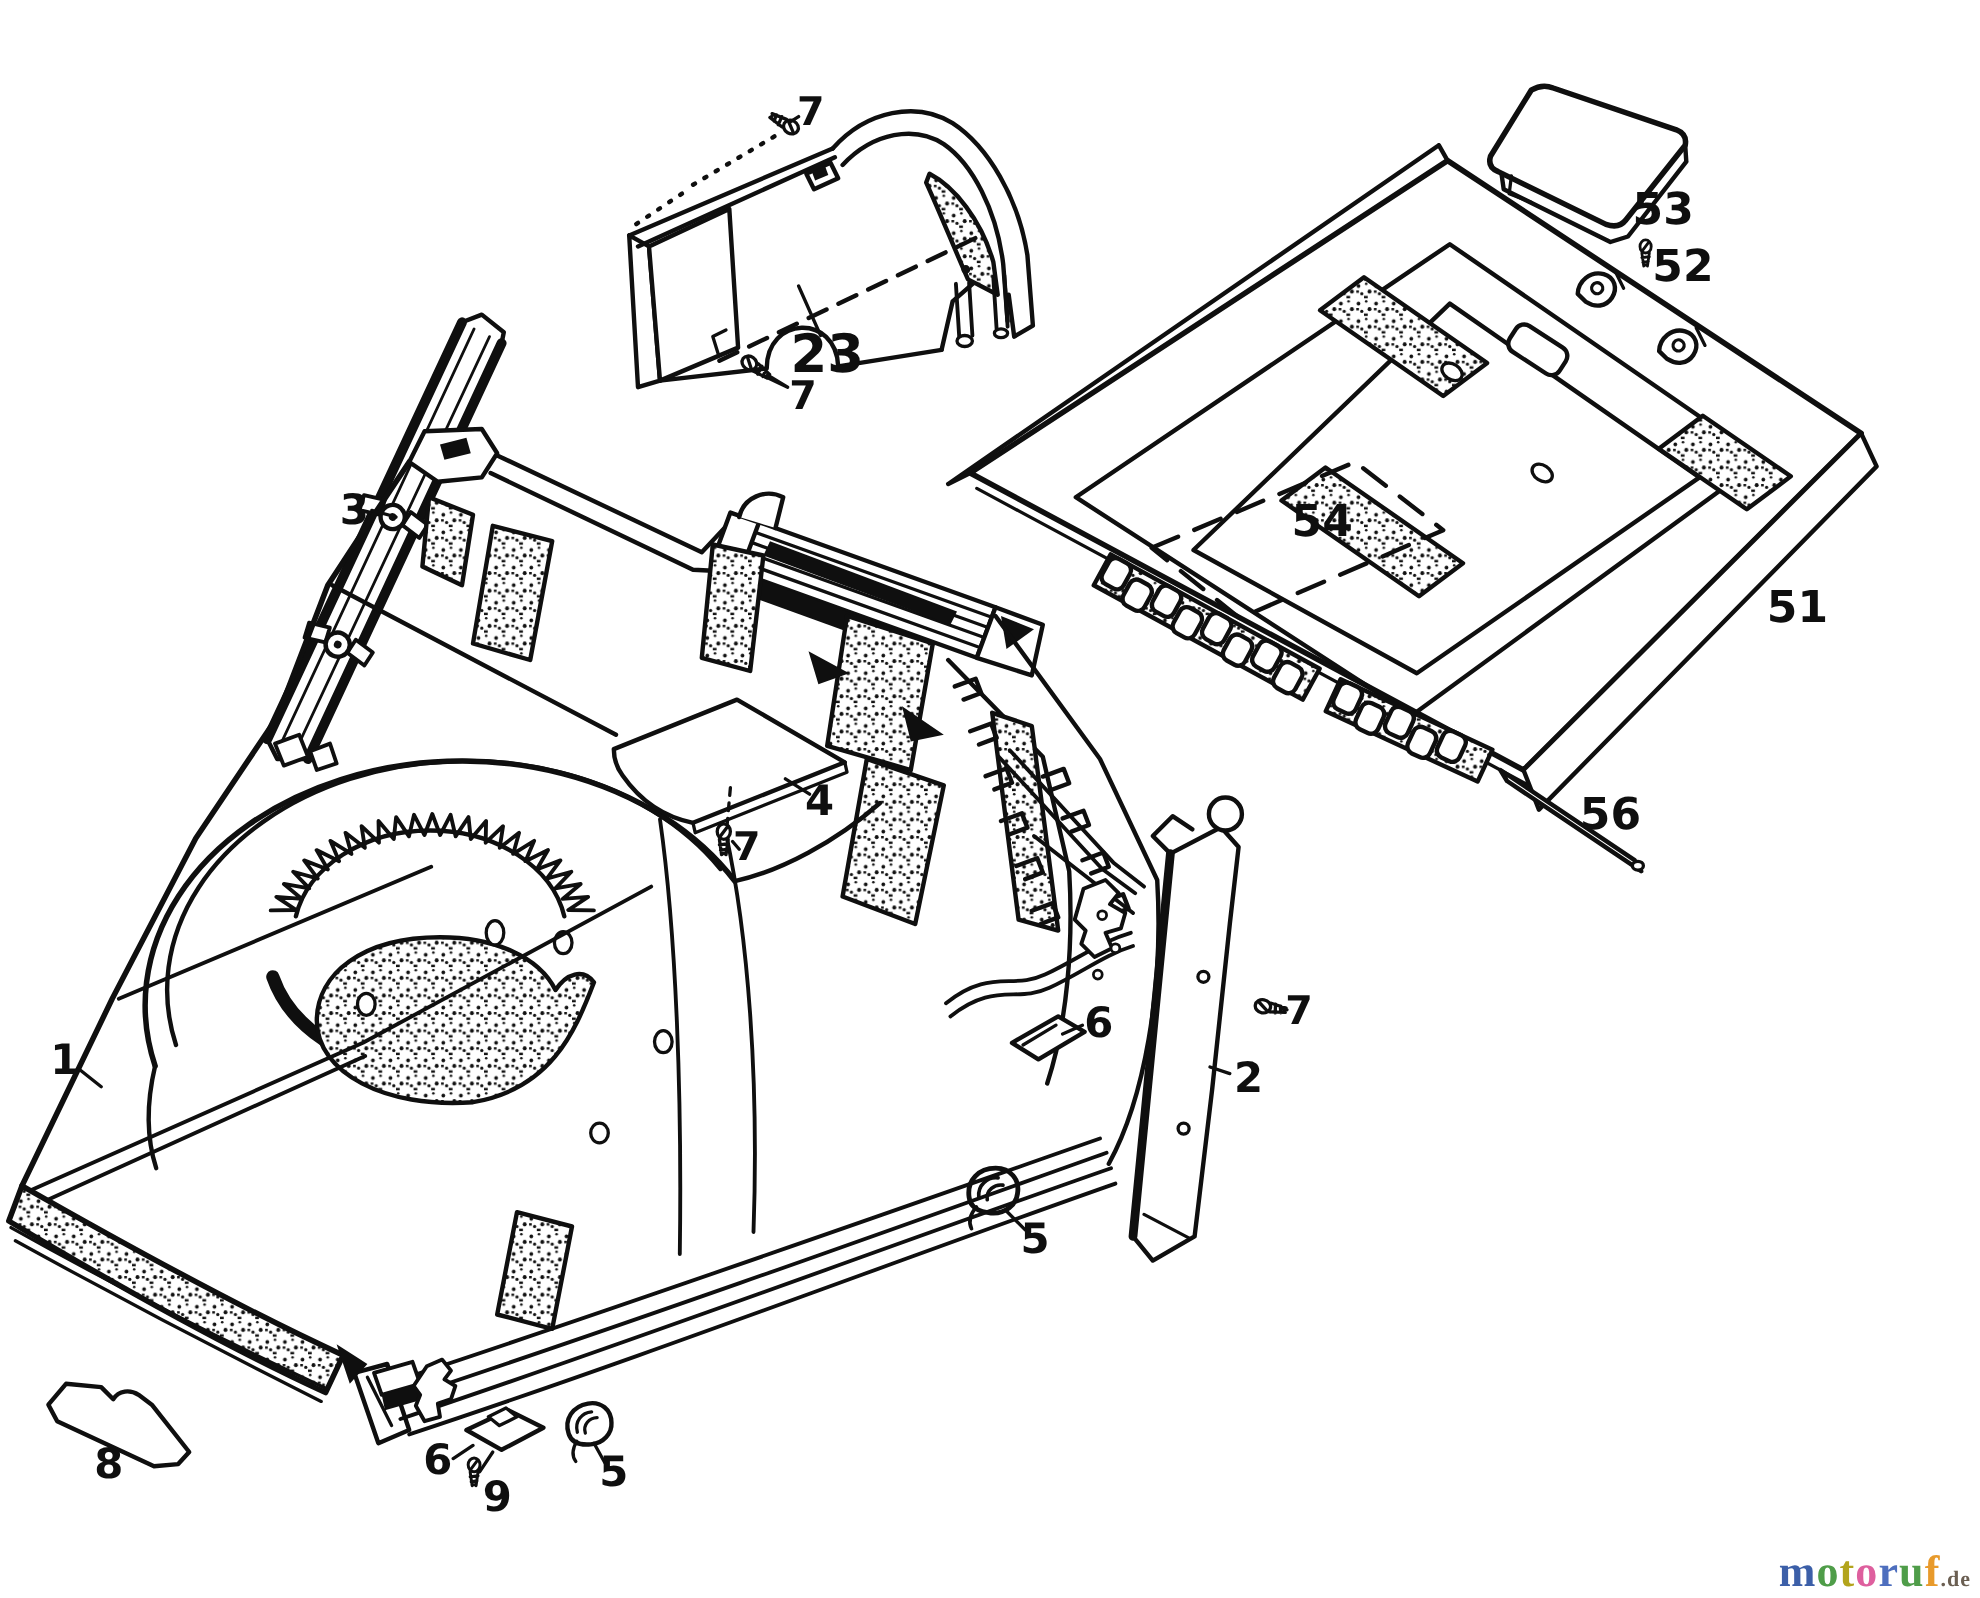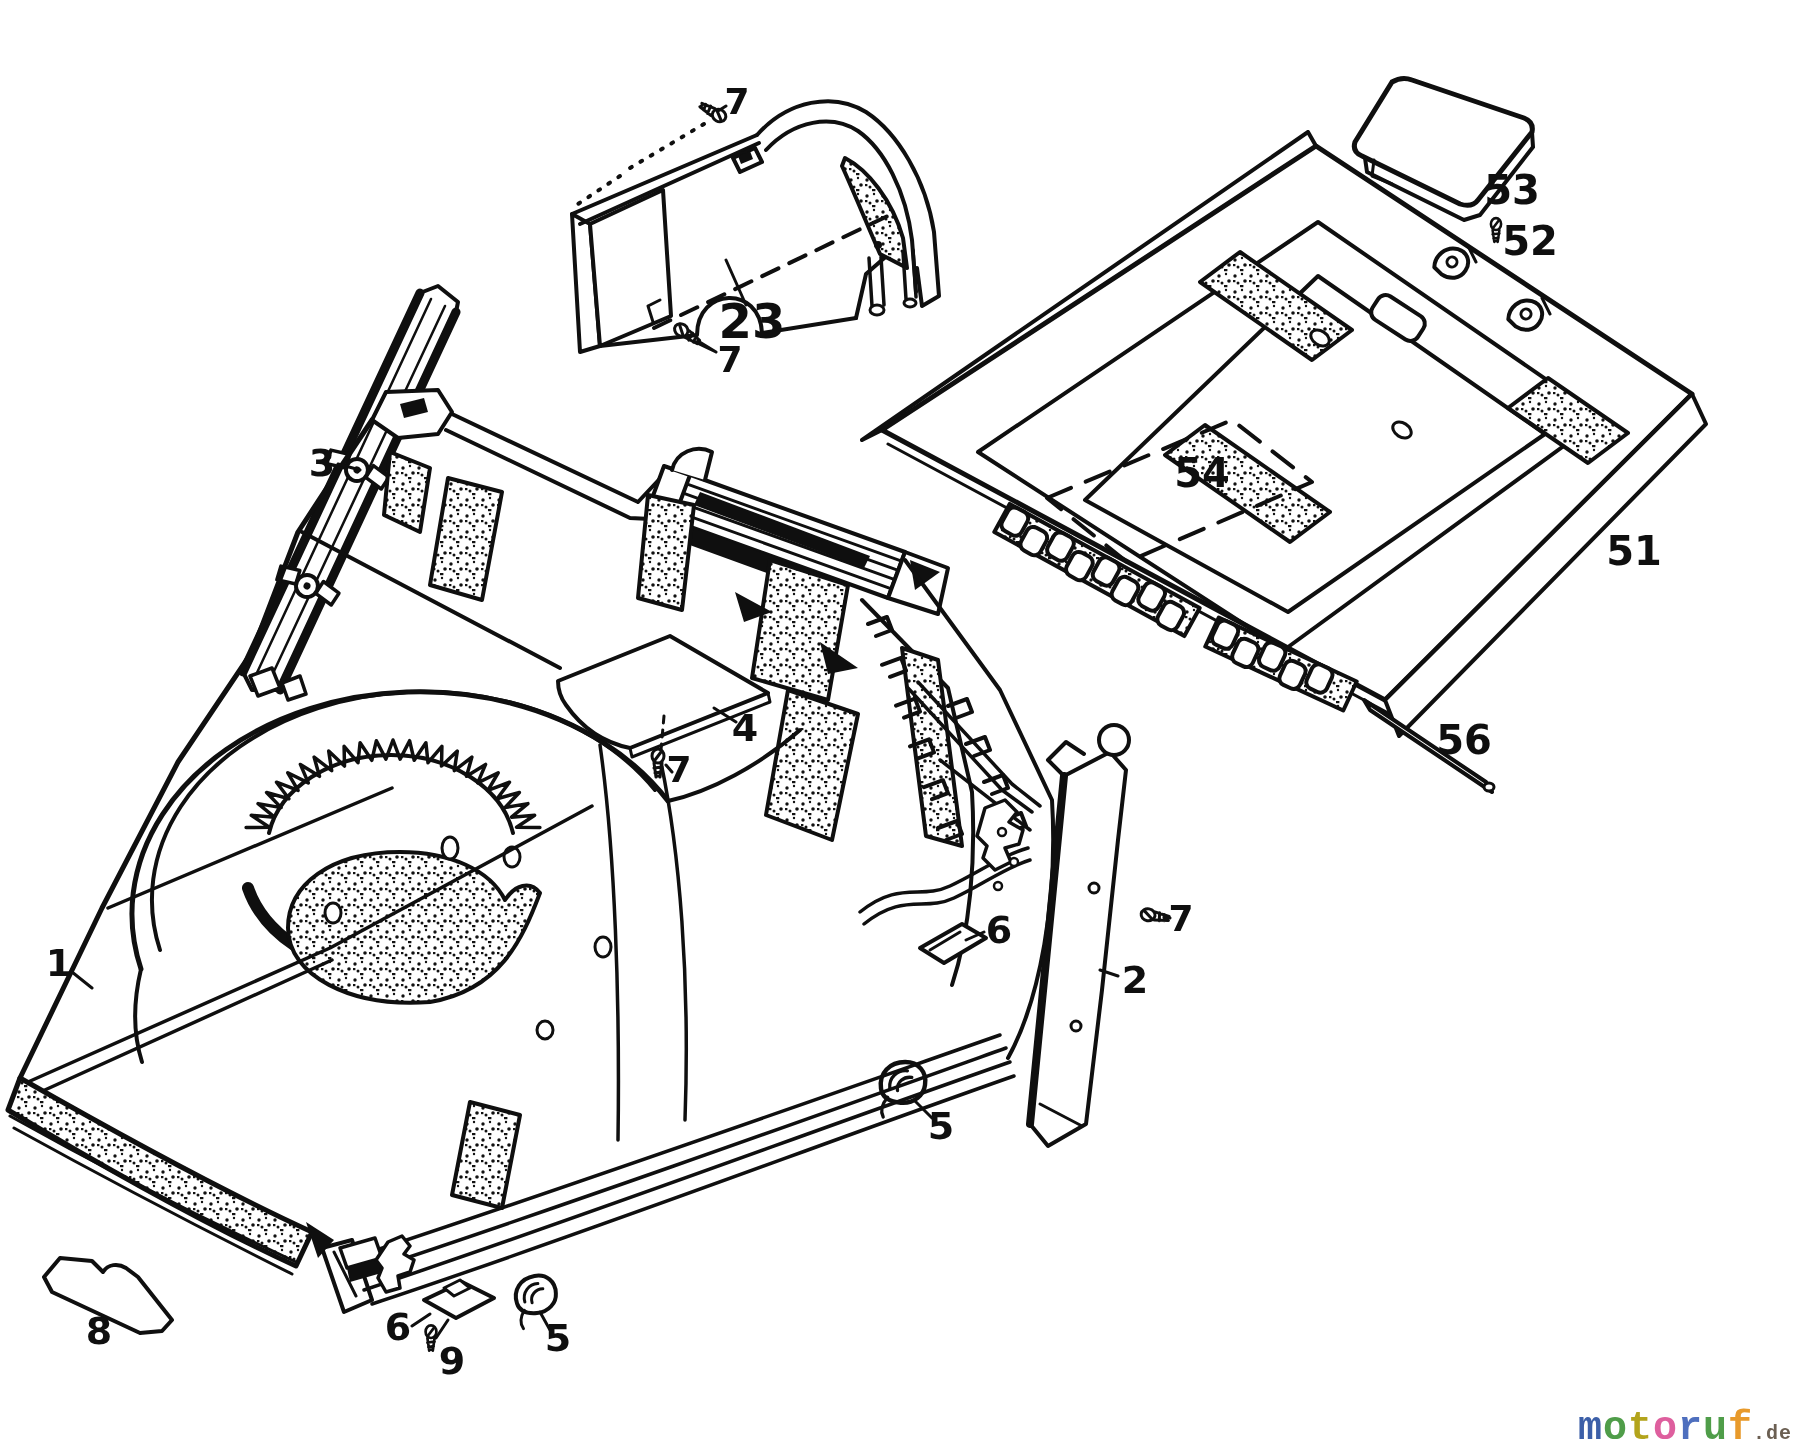--- a/index.html
+++ b/index.html
@@ -3,21 +3,21 @@
 <meta charset="utf-8">
 <style>
   html,body{margin:0;padding:0;background:#fff;}
   .stage{position:relative;width:1800px;height:1453px;background:#fff;overflow:hidden;}
   svg{position:absolute;left:0;top:0;}
   .ln{fill:none;stroke:#0f0f0f;stroke-width:4;stroke-linecap:round;stroke-linejoin:round;}
   .w{fill:#fff;}
   .stip{fill:url(#stip);}
   .blk{fill:#0f0f0f;stroke:none;}
   .lbl{font-family:"DejaVu Sans","Liberation Sans",sans-serif;font-weight:bold;fill:#0f0f0f;}
-  .watermark{position:absolute;right:8px;bottom:4px;font-family:Liberation Mono, monospace;
+  .watermark{position:absolute;right:8px;bottom:4px;font-family:Liberation Serif, serif;
              font-weight:bold;font-size:40px;letter-spacing:1px;line-height:1;}
   .wm-suffix{font-size:20px;font-weight:bold;}
 </style>
 </head>
 <body style="background: rgb(255, 255, 255);">
 
 <div class="stage">
 <svg id="art" width="1800" height="1453" viewBox="0 0 1800 1453" xmlns="http://www.w3.org/2000/svg">
   <defs>
     <pattern id="stip" width="16" height="16" patternUnits="userSpaceOnUse">

